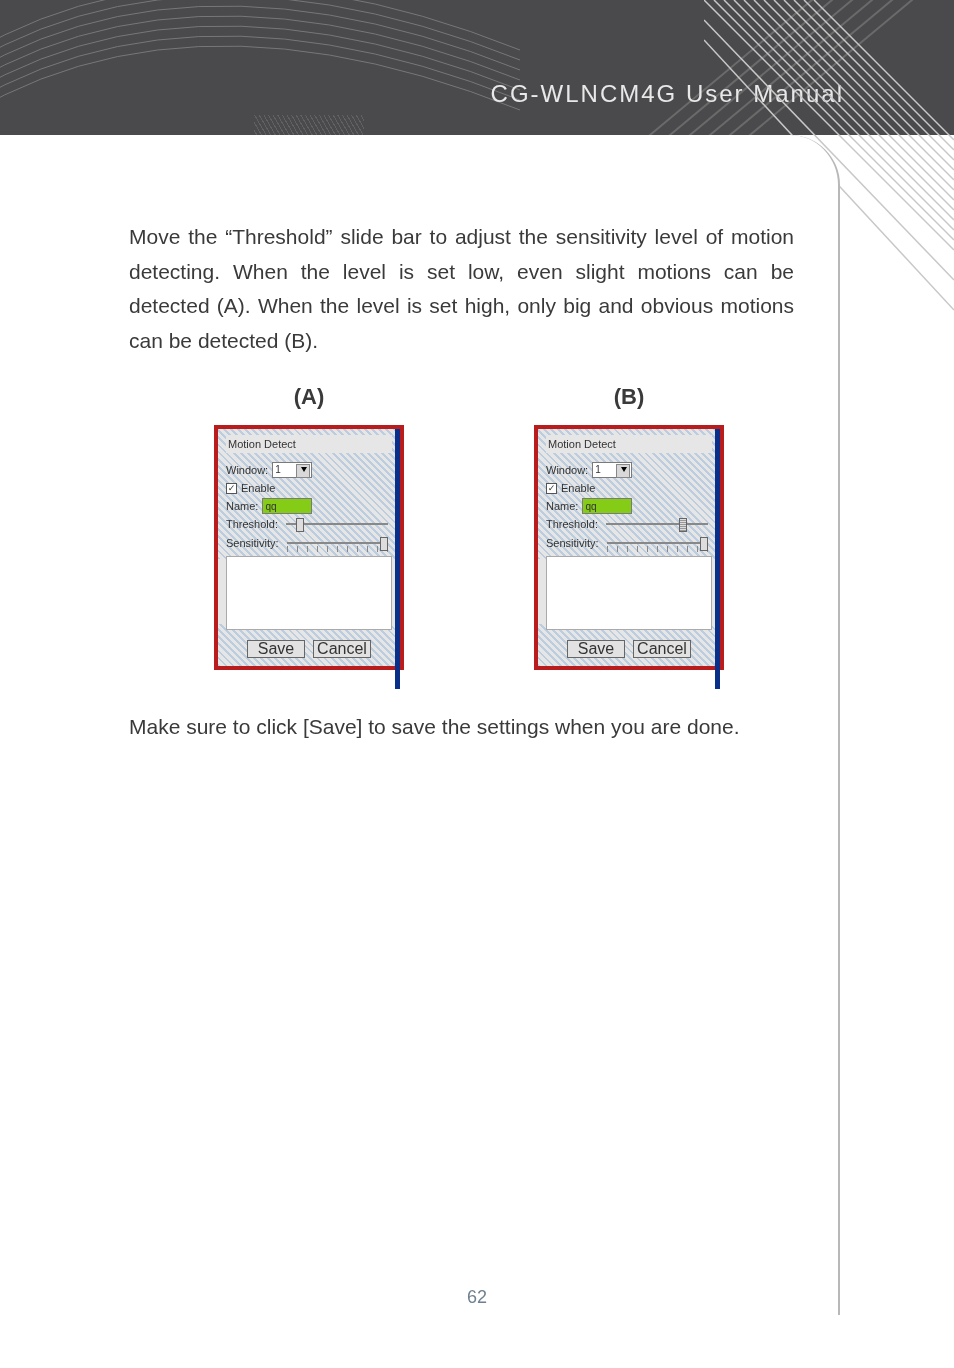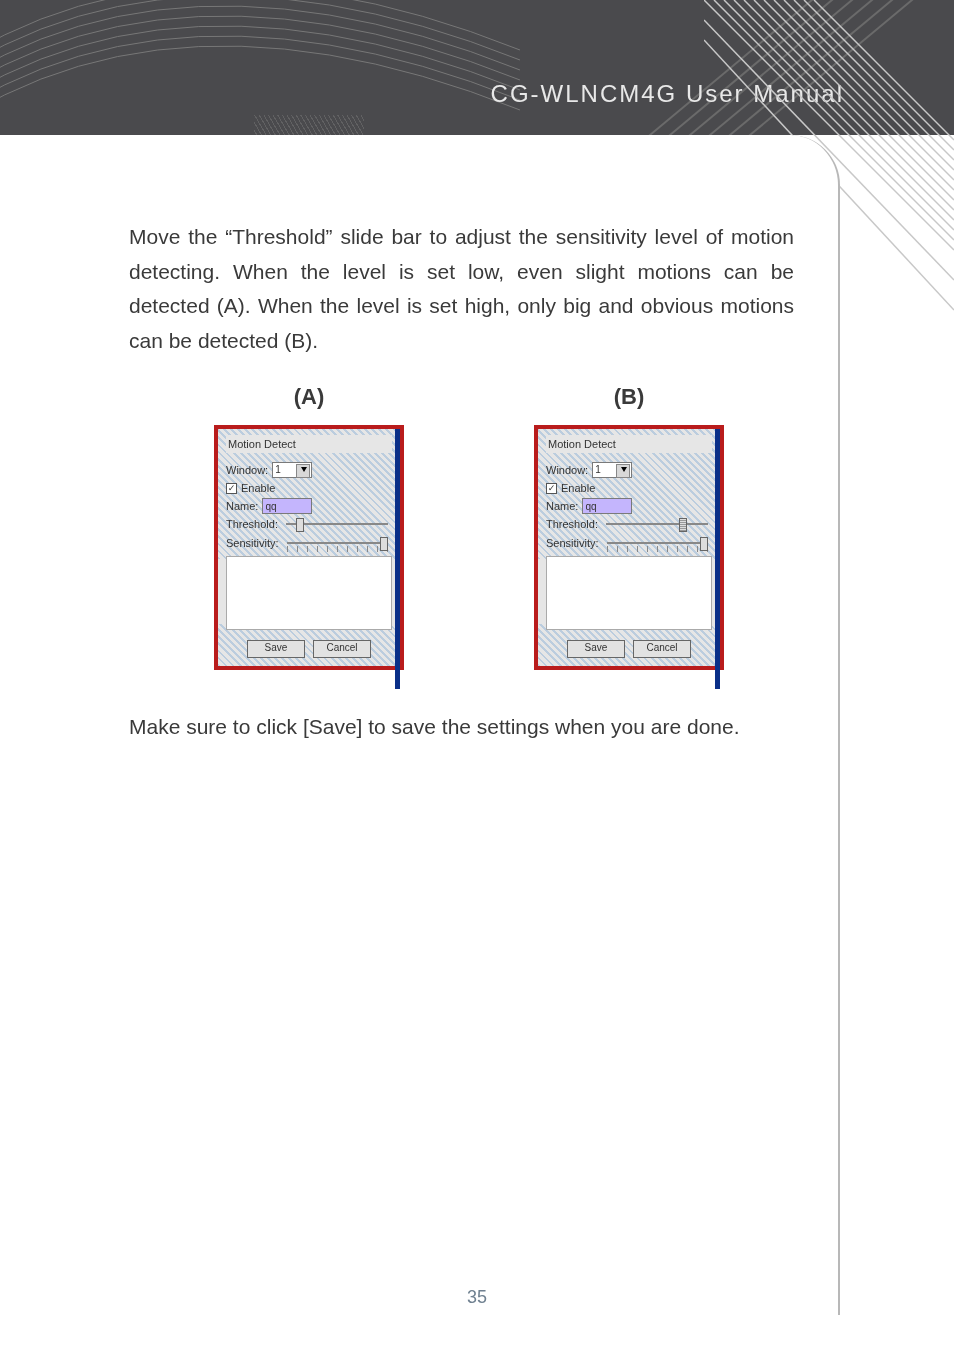--- a/index.html
+++ b/index.html
@@ -121,41 +121,41 @@
   }
   .win-select .arrow {
     position: absolute; right: 4px; top: 4px;
     width: 0; height: 0; border-left: 3px solid transparent; border-right: 3px solid transparent; border-top: 5px solid #000; z-index: 3;
   }
   .win-check {
     width: 11px; height: 11px; border: 1px solid #555; background: #fff;
     display: inline-flex; align-items: center; justify-content: center; font-size: 9px; line-height: 1;
   }
   .win-text {
-    flex: 1; height: 16px; border: 1px solid #7a7a7a; background: #c4b5fd;
+    flex: 1; height: 16px; border: 1px solid #7a7a7a; background: #84cc16;
     padding: 0 2px; font-size: 10px; max-width: 50px;
   }
   .slider-track {
     flex: 1; height: 2px; background: #888; position: relative; margin: 0 4px;
   }
   .slider-thumb {
     position: absolute; top: -5px; width: 8px; height: 14px;
     background: #ddd; border: 1px solid #666;
   }
   .slider-thumb.high { background: repeating-linear-gradient(0deg,#999 0 1px,#ddd 1px 2px); }
   .ticks { position: absolute; top: 4px; left: 0; right: 0; height: 6px;
     background: repeating-linear-gradient(90deg,#888 0 1px, transparent 1px 10px);}
   .preview-box {
     width: 100%; height: 74px; background: #fff; border: 1px solid #aaa; margin-top: 4px;
     position: relative; z-index: 2;
   }
   .btn-row { display: flex; justify-content: center; gap: 8px; margin-top: 10px; position: relative; z-index: 2;}
   .win-btn {
     width: 58px; height: 18px; border: 1px solid #666; background: #e2e2e2;
-    font-size: 10px; display: flex; align-items: center; justify-content: center;
+    font-size: 16px; display: flex; align-items: center; justify-content: center;
   }
   .page-num {
     position: absolute;
     bottom: 60px;
     width: 954px;
     text-align: center;
     color: #6f8090;
     font-size: 18px;
   }
   .below-hatch {
@@ -304,13 +304,13 @@
           <div class="win-btn">Save</div>
           <div class="win-btn">Cancel</div>
         </div>
       </div>
     </div>
   </div>
 
   <p style="text-align:left">Make sure to click [Save] to save the settings when you are done.</p>
 </div>
 
-<div class="page-num">35</div>
+<div class="page-num">62</div>
 
 </body></html>

